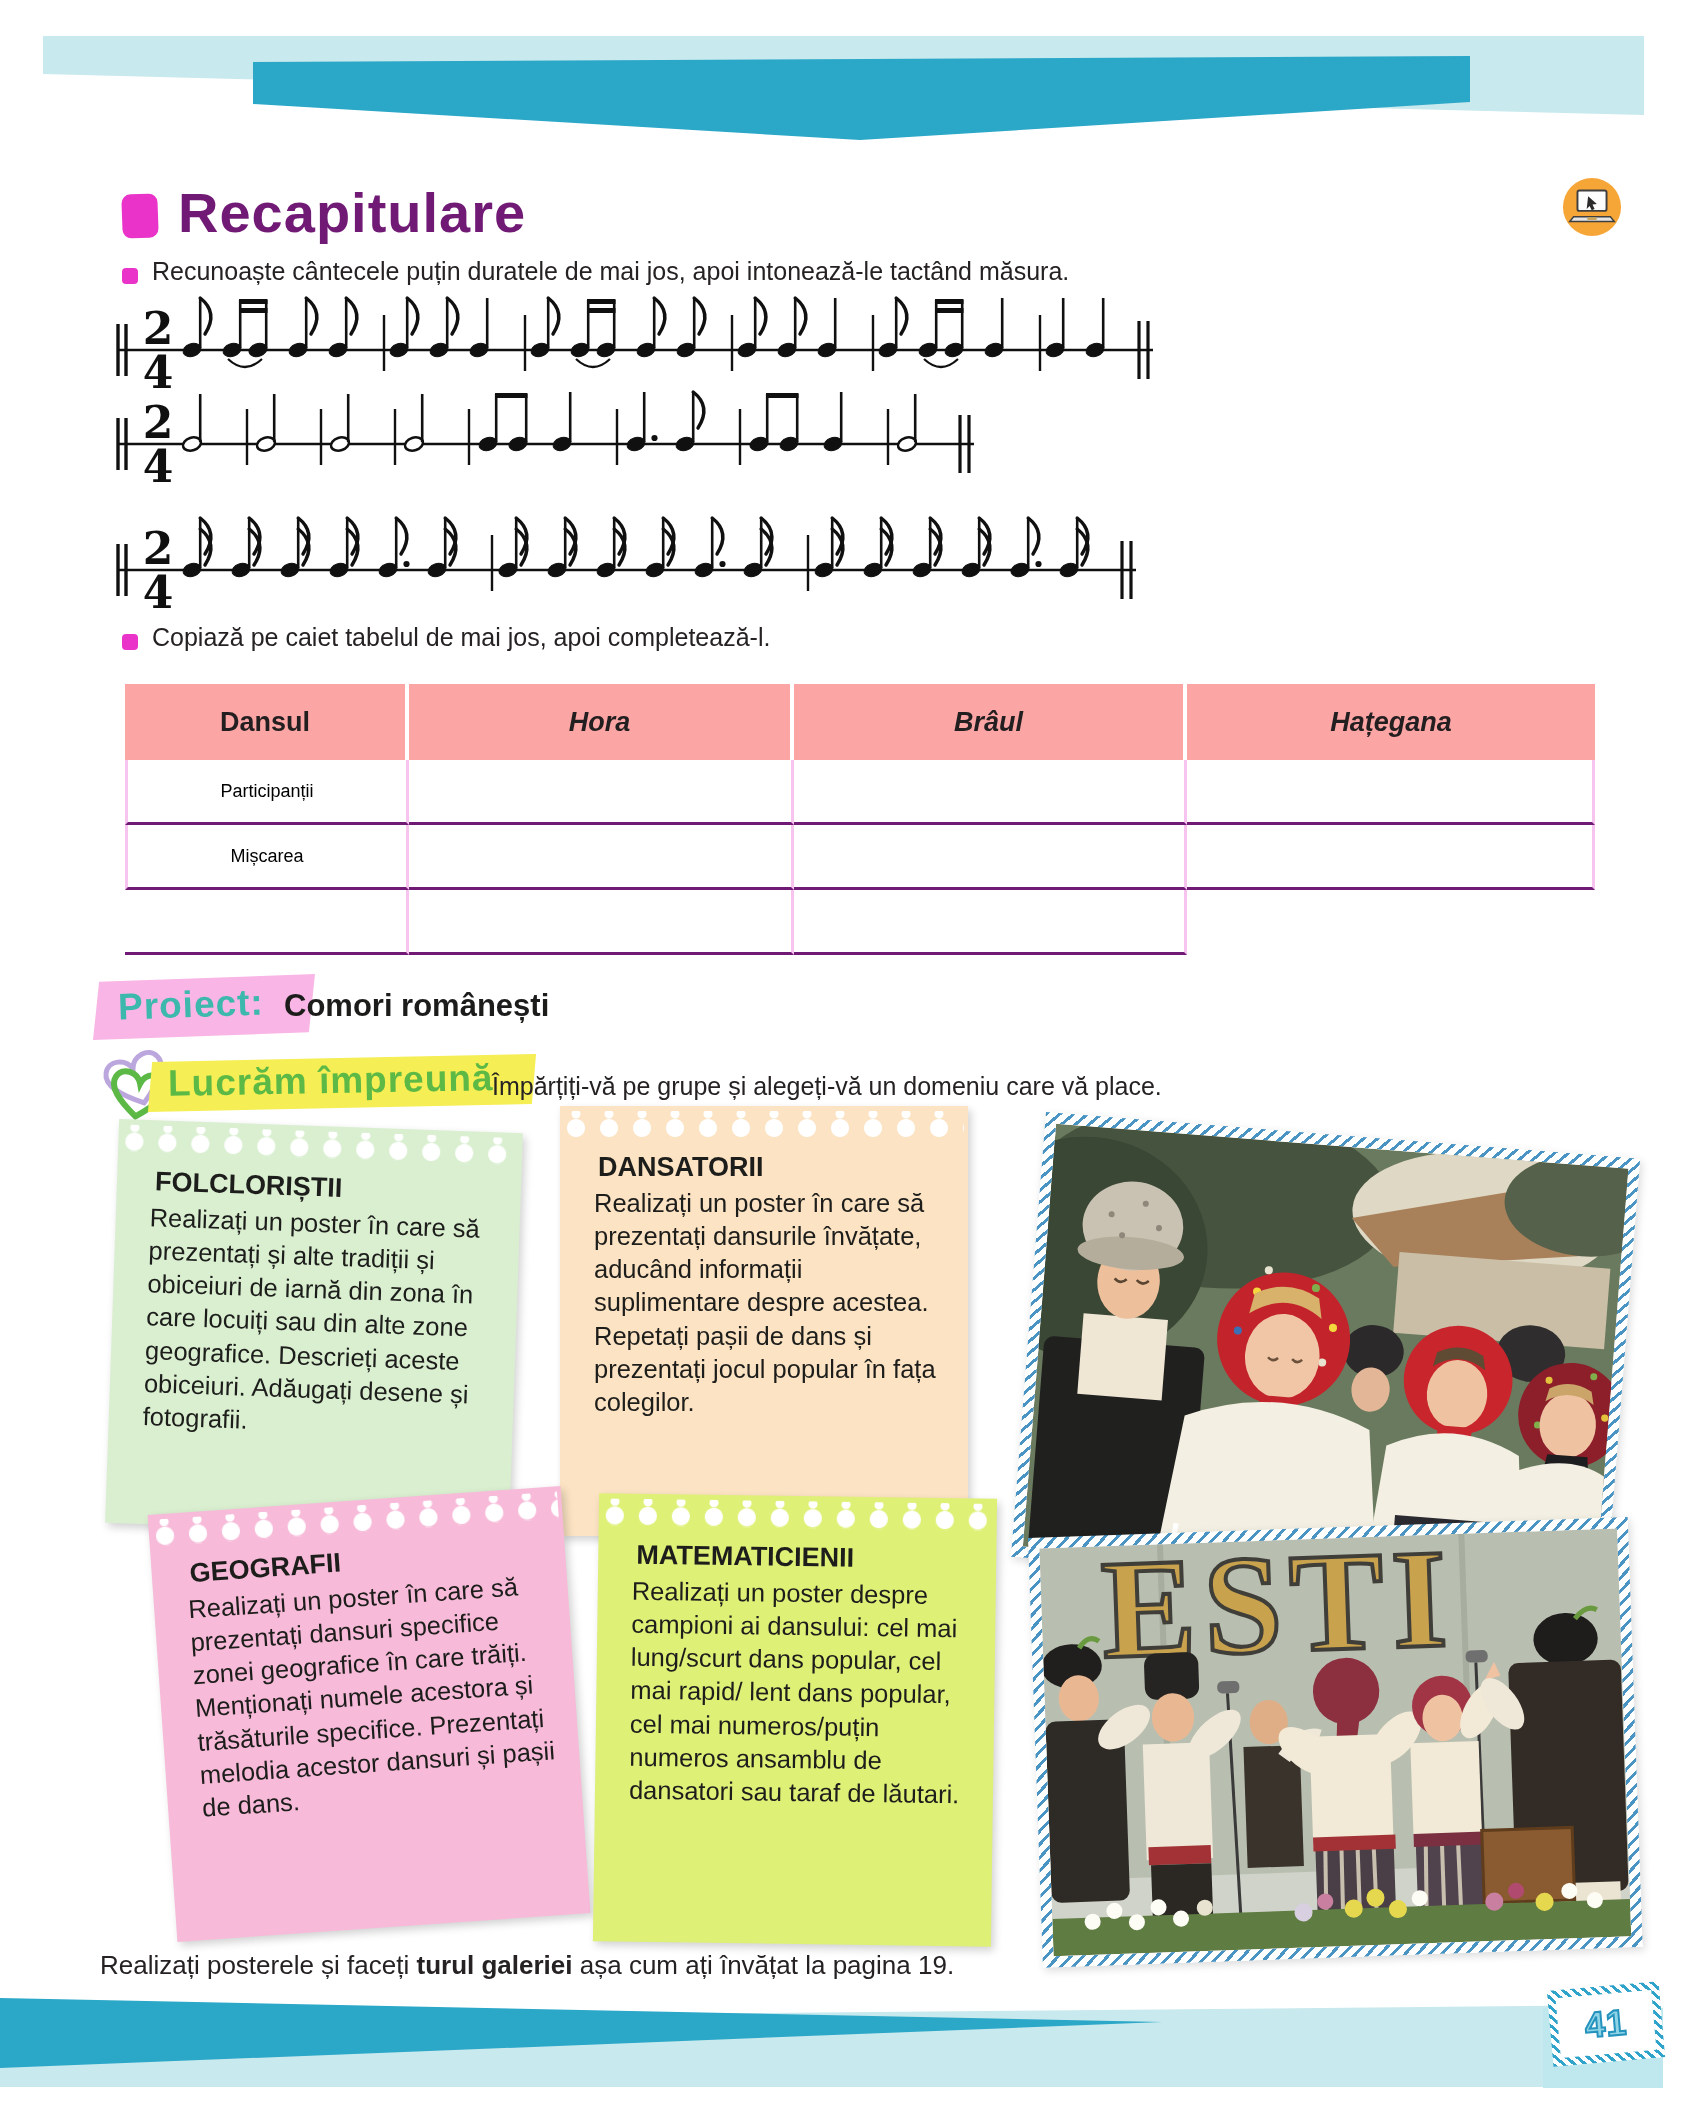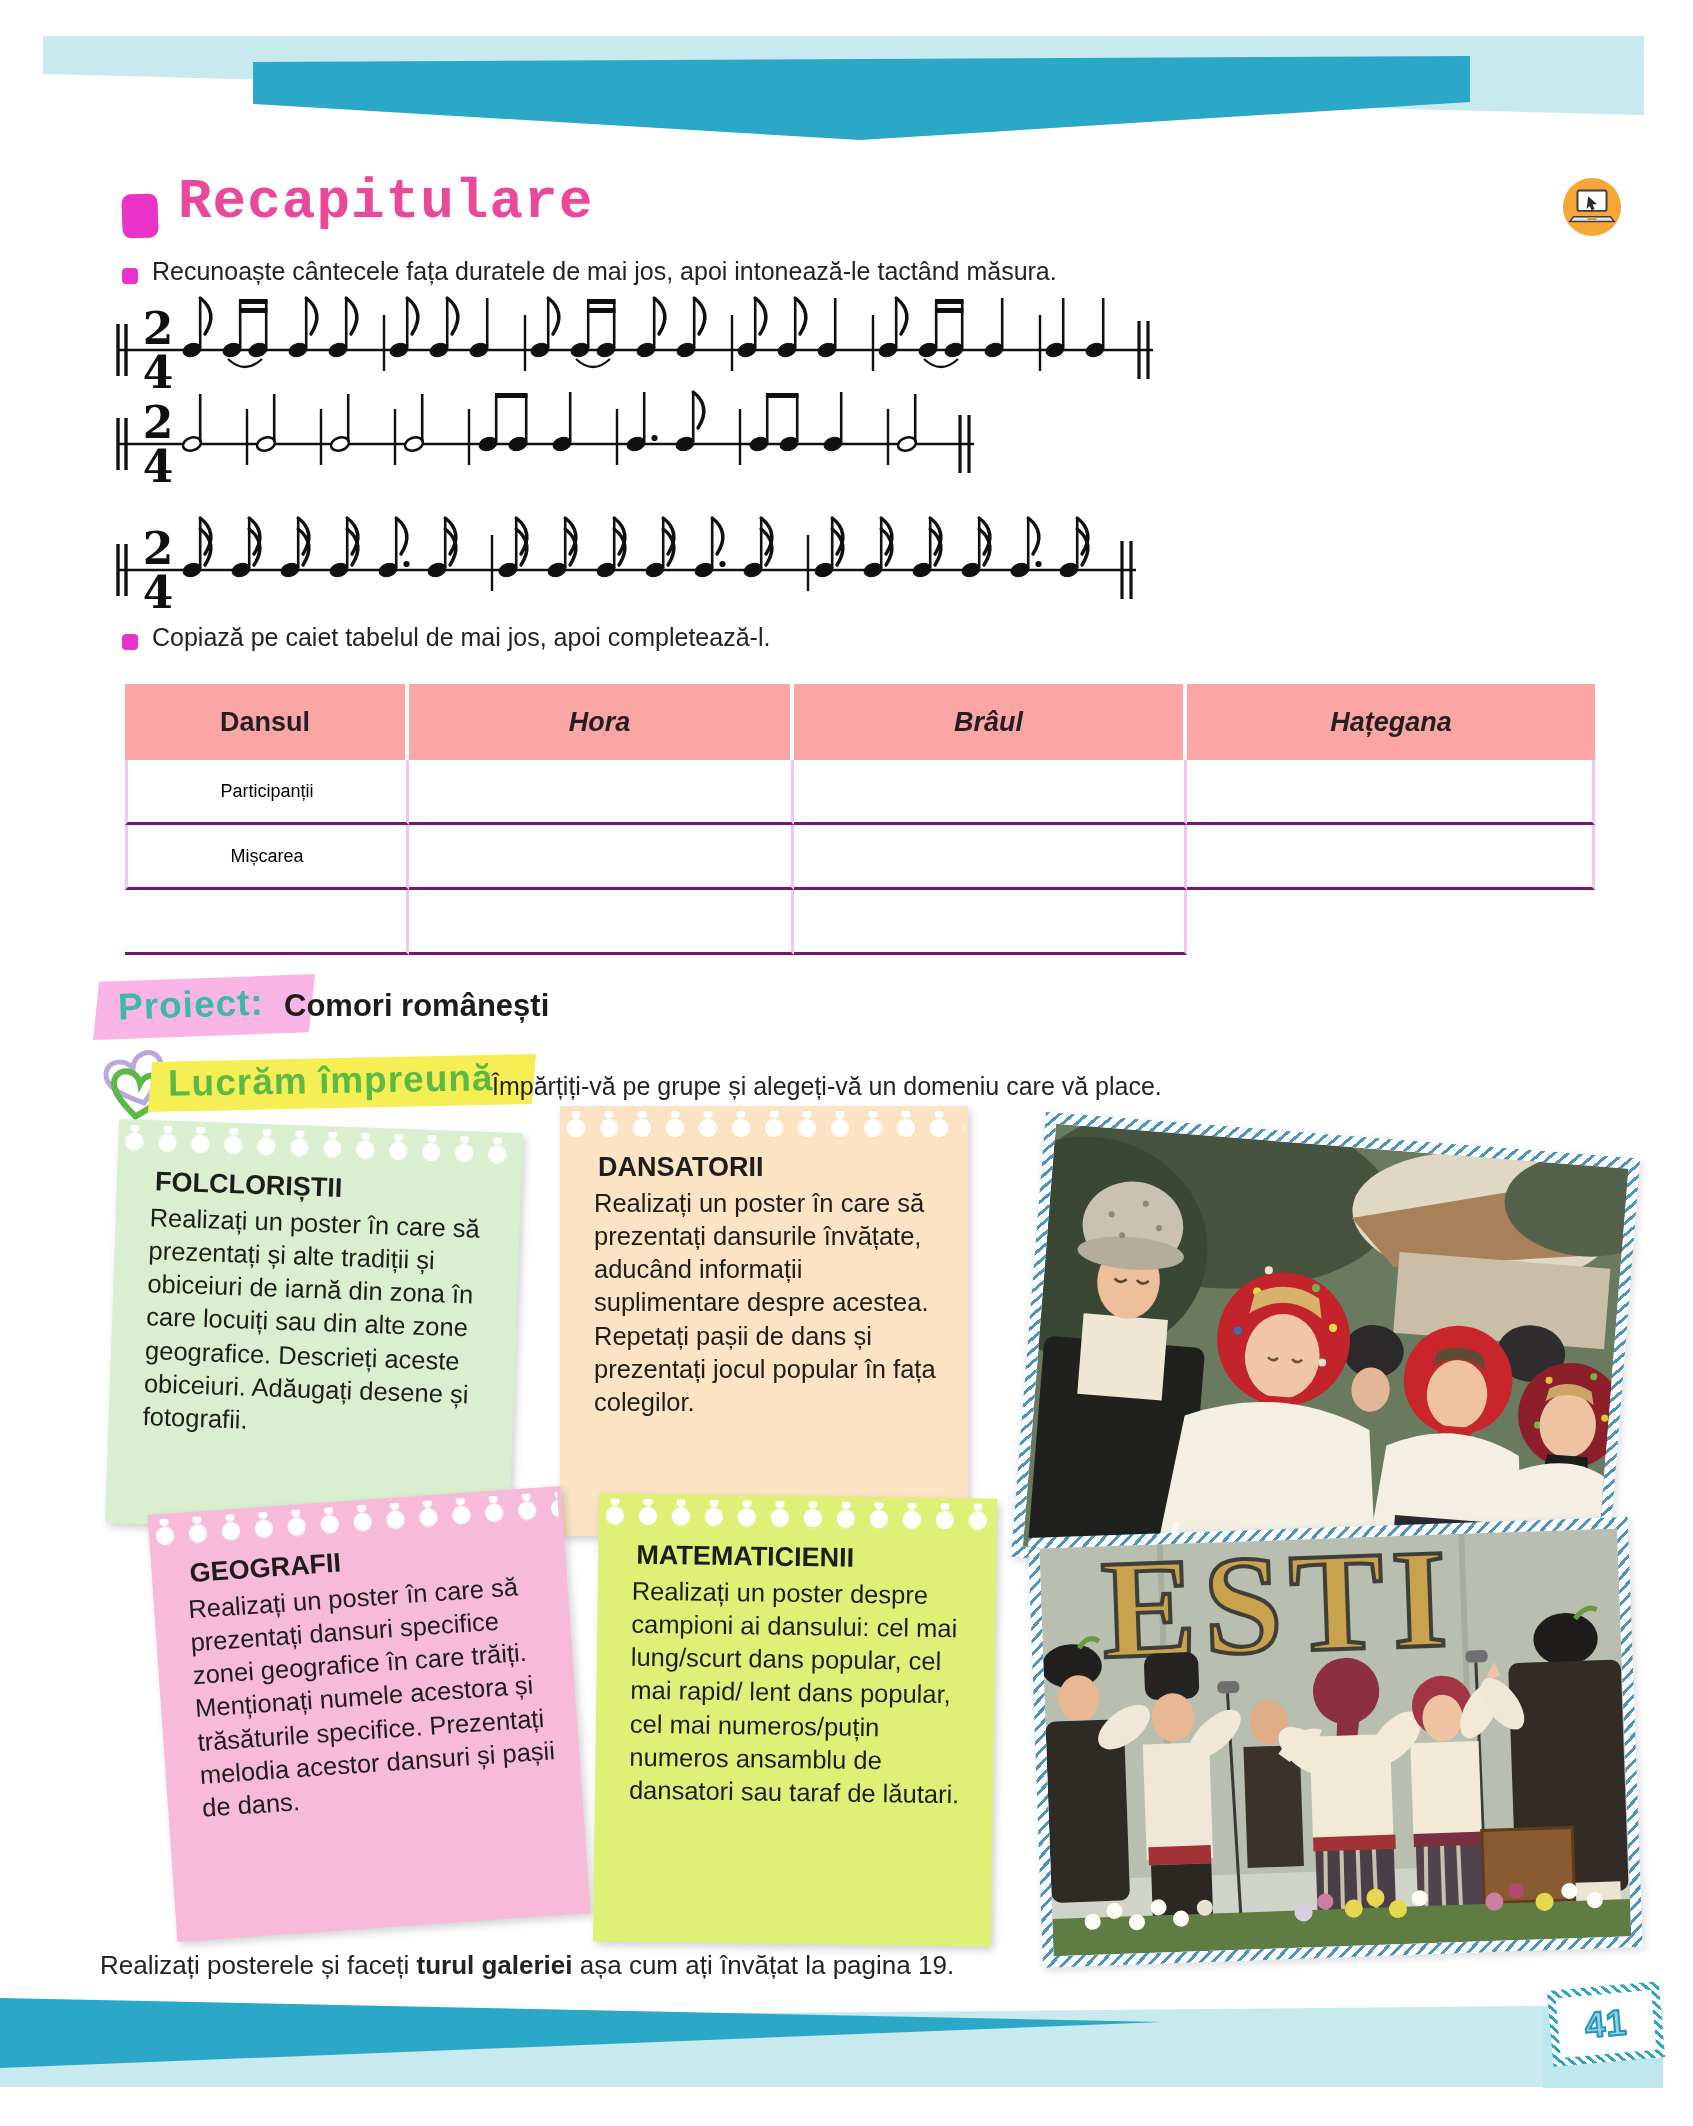--- a/index.html
+++ b/index.html
@@ -3,21 +3,21 @@
 <meta charset="utf-8">
 <style>
   html,body{margin:0;padding:0;background:#ffffff;}
   .page{position:relative;width:1693px;height:2126px;background:#fff;overflow:hidden;
         font-family:"Liberation Sans",sans-serif;color:#231f20;}
   svg{display:block;}
   .abs{position:absolute;}
 
   
   .title-square{position:absolute;left:122px;top:194px;width:36px;height:44px;border-radius:9px;background:#ea33c9;transform:rotate(-2deg);}
-  .page-title{position:absolute;left:178px;top:170px;font-size:56px;font-weight:bold;color:#ec4899;letter-spacing:1px;font-family:Liberation Mono, monospace;}
+  .page-title{position:absolute;left:178px;top:180px;font-size:56px;font-weight:bold;color:#701a75;letter-spacing:1px;}
   .laptop-badge{position:absolute;left:1561px;top:176px;width:62px;height:62px;}
 
   
   .task-bullet{position:absolute;width:16px;height:16px;border-radius:4px;background:#ea33c9;}
   .task-text{position:absolute;font-size:25px;color:#262224;}
 
   
   .music-line{position:absolute;left:0;width:1693px;height:125px;}
 
   
@@ -87,21 +87,21 @@
   <div class="page-title">Recapitulare</div>
   <svg class="laptop-badge" viewBox="0 0 64 64">
     <circle cx="32" cy="32" r="30" fill="#f6a637"></circle>
     <rect x="17" y="15" width="30" height="21" rx="2" fill="#fdfdfd" stroke="#3f3f3f" stroke-width="2"></rect>
     <path d="M28,21 l9,8 -4.5,0.5 2.2,4.5 -3,1.4 -2.2,-4.5 -3,3.2 Z" fill="#2b2b2b"></path>
     <polygon points="13,42 51,42 55,47 9,47" fill="#e4e4e4" stroke="#3f3f3f" stroke-width="1.5"></polygon>
     <rect x="27" y="42.5" width="10" height="3" rx="1.5" fill="#c9a45b"></rect>
   </svg>
 
   <div class="task-bullet" style="left:122px;top:268px;"></div>
-  <div class="task-text" style="left:152px;top:257px;width:1200px;">Recunoaște cântecele fața duratele de mai jos, apoi intonează-le tactând măsura.</div>
+  <div class="task-text" style="left:152px;top:257px;width:1200px;">Recunoaște cântecele puțin duratele de mai jos, apoi intonează-le tactând măsura.</div>
 
   <svg id="music0" class="music-line" style="top:292px;">
       <line x1="118" y1="58" x2="1153" y2="58" stroke="#101010" stroke-width="2.4"></line>
       <line x1="118" y1="32" x2="118" y2="84" stroke="#101010" stroke-width="3.4"></line>
       <line x1="126" y1="32" x2="126" y2="84" stroke="#101010" stroke-width="3.4"></line>
       <text x="158" y="52" text-anchor="middle" font-size="44" font-weight="bold" font-family="DejaVu Serif, serif" fill="#101010">2</text>
       <text x="158" y="96" text-anchor="middle" font-size="44" font-weight="bold" font-family="DejaVu Serif, serif" fill="#101010">4</text>
       <ellipse cx="192" cy="58" rx="9.2" ry="6.4" transform="rotate(-18 192 58)" fill="#101010" stroke="#101010" stroke-width="1"></ellipse>
       <line x1="200.2" y1="56" x2="200.2" y2="6" stroke="#101010" stroke-width="2.6"></line>
       <path d="M200.2,6 C 213,16 214,28 205,42" fill="none" stroke="#101010" stroke-width="3.4" stroke-linecap="round"></path>

